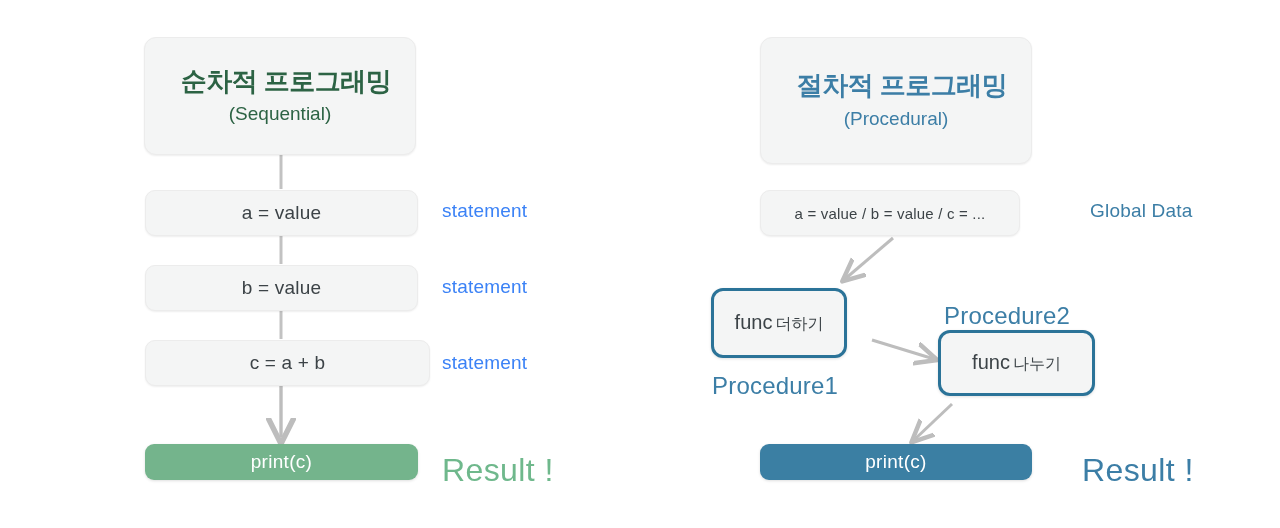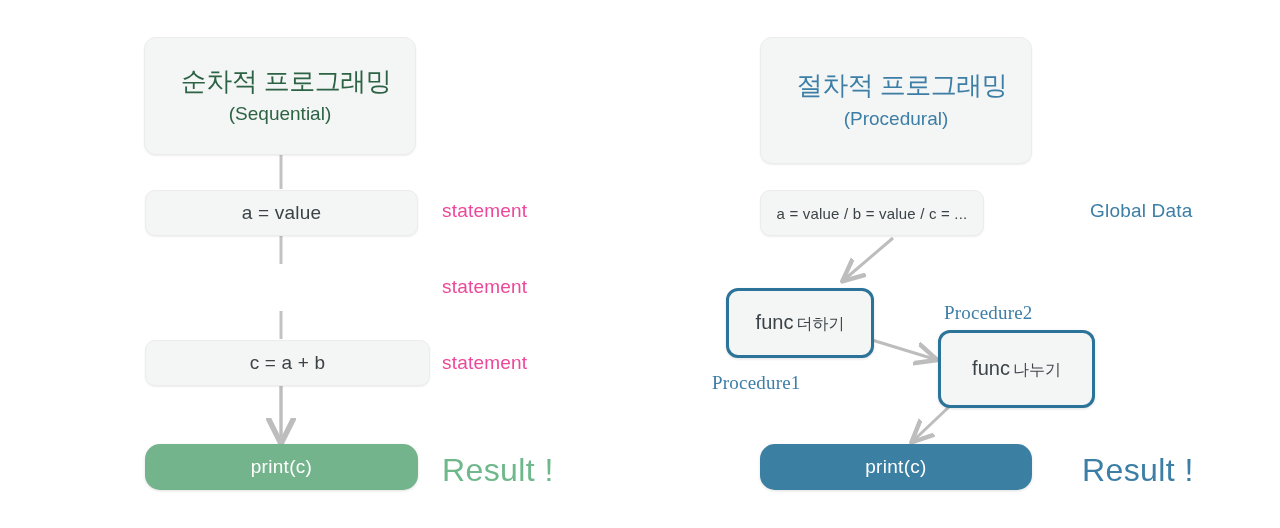--- a/index.html
+++ b/index.html
@@ -33,21 +33,21 @@
     flex-direction: column;
     align-items: center;
     justify-content: center;
     text-align: center;
   }
 
   .header-card {
     border-radius: 12px;
   }
   .header-title {
-    font-weight: normal;
+    font-weight: bold;
     font-size: 26px;
     letter-spacing: -0.5px;
     line-height: 1.1;
     margin-left: 12px;
   }
   .header-sub {
     font-size: 19px;
     margin-top: 9px;
     line-height: 1.1;
   }
@@ -55,23 +55,23 @@
   .blue-text  { color: #3c7ea6; }
 
   .stmt-card {
     height: 46px;
     font-size: 19px;
     color: #3c4347;
     letter-spacing: 0.2px;
   }
 
   .result-card {
-    height: 46px;
+    height: 36px;
     border: none;
-    border-radius: 15px;
+    border-radius: 9px;
     color: #ffffff;
     font-size: 19px;
     letter-spacing: 0.3px;
     box-shadow: 0 1px 3px rgba(0,0,0,0.13);
   }
   .result-green { background: #74b48c; }
   .result-blue  { background: #3b7fa3; }
 
   .proc-card {
     background: #f4f5f5;
@@ -83,28 +83,28 @@
   }
   .proc-card .fn { font-weight: normal; }
   .proc-card .ko { font-size: 16px; margin-left: 3px; }
 
   .side-label {
     position: absolute;
     font-size: 19px;
     letter-spacing: 0.2px;
     white-space: nowrap;
   }
-  .label-statement { color: #ec4899; }
+  .label-statement { color: #3b82f6; }
   .label-result {
     font-size: 32px;
     letter-spacing: 0.4px;
   }
   .label-result.green-res { color: #6fb88c; }
   .label-result.blue-res  { color: #3c7ea6; }
-  .label-proc { color: #3c7ea6; font-size: 19px; font-family: Liberation Serif, serif; }
+  .label-proc { color: #3c7ea6; font-size: 24px; }
   .label-global { color: #3c7ea6; font-size: 19px; margin-left: 24px; }
 
   svg.arrows {
     position: absolute;
     left: 0;
     top: 0;
     width: 1280px;
     height: 528px;
     pointer-events: none;
   }
@@ -144,20 +144,23 @@
     <div class="header-sub green-text">(Sequential)</div>
   </div>
 
   <div class="card stmt-card" style="left:145px; top:190px; width:273px;">
     <span>a  = value</span>
   </div>
   <div class="side-label label-statement" style="left:442px; top:200px;">
     <span>statement</span>
   </div>
 
+  <div class="card stmt-card" style="left:145px; top:265px; width:273px;">
+    <span>b = value</span>
+  </div>
   <div class="side-label label-statement" style="left:442px; top:276px;">
     <span>statement</span>
   </div>
 
   <div class="card stmt-card" style="left:145px; top:340px; width:285px;">
     <span>c = a + b</span>
   </div>
   <div class="side-label label-statement" style="left:442px; top:352px;">
     <span>statement</span>
   </div>
@@ -167,37 +170,37 @@
   </div>
   <div class="side-label label-result green-res" style="left:442px; top:452px;">
     <span>Result !</span>
   </div>
 
   <div class="card header-card" style="left:760px; top:37px; width:272px; height:127px;">
     <div class="header-title blue-text">절차적 프로그래밍</div>
     <div class="header-sub blue-text">(Procedural)</div>
   </div>
 
-  <div class="card stmt-card" style="left:760px; top:190px; width:224px; font-size:15px;">
+  <div class="card stmt-card" style="left:760px; top:190px; width:260px; font-size:15px;">
     <span>a  = value / b = value / c = ...</span>
   </div>
   <div class="side-label label-global" style="left:1066px; top:200px;">
     <span>Global Data</span>
   </div>
 
-  <div class="card proc-card" style="left:711px; top:288px; width:148px; height:70px;margin-left:15px;">
+  <div class="card proc-card" style="left:711px; top:288px; width:136px; height:70px;">
     <div>
       <span class="fn">func</span><span class="ko">더하기</span>
     </div>
   </div>
   <div class="side-label label-proc" style="left:712px; top:372px;">
     <span>Procedure1</span>
   </div>
 
-  <div class="card proc-card" style="left:938px; top:330px; width:157px; height:78px;">
+  <div class="card proc-card" style="left:938px; top:330px; width:157px; height:66px;">
     <div>
       <span class="fn">func</span><span class="ko">나누기</span>
     </div>
   </div>
   <div class="side-label label-proc" style="left:944px; top:302px;">
     <span>Procedure2</span>
   </div>
 
   <div class="card result-card result-blue" style="left:760px; top:444px; width:272px;">
     <span>print(c)</span>

